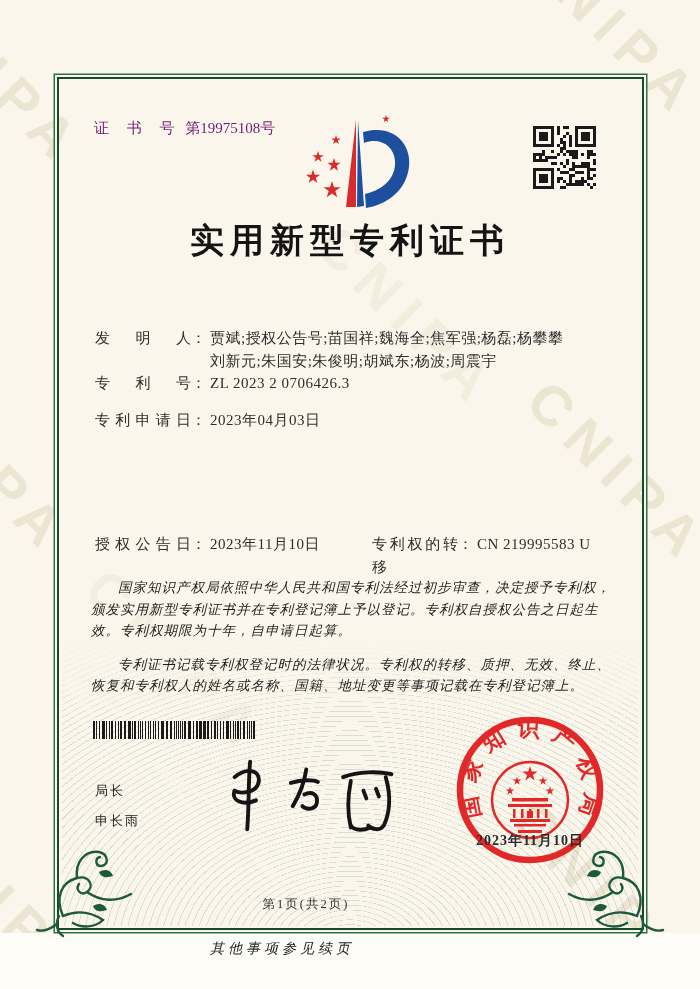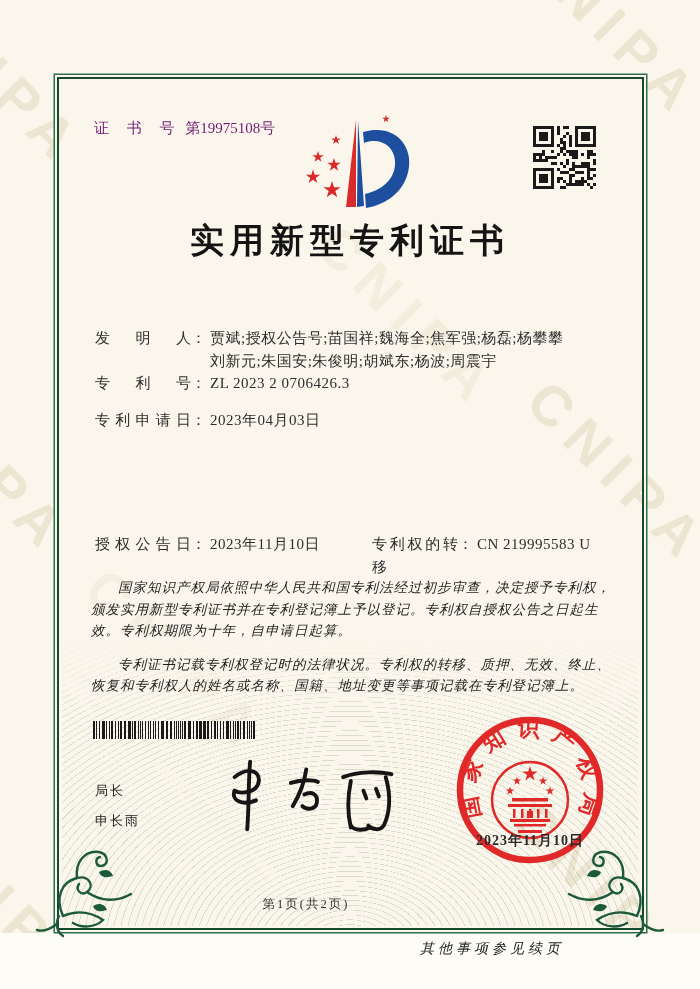--- a/index.html
+++ b/index.html
@@ -36,21 +36,21 @@
   .signer{position:absolute;left:95px;font-size:13px;font-family:"Liberation Sans",sans-serif;
       color:#222;z-index:2;letter-spacing:2px;}
   .sig{position:absolute;left:200px;top:750px;width:230px;height:92px;z-index:3;}
   .seal{position:absolute;left:452px;top:712px;width:156px;height:156px;z-index:2;opacity:0.95;}
   .seal-date{position:absolute;left:452px;top:832px;width:156px;text-align:center;
       font-size:14px;font-weight:bold;color:#2b2b2b;letter-spacing:1px;z-index:3;}
   .page-num{position:absolute;left:0;top:896px;width:612px;text-align:center;
       font-size:12.5px;letter-spacing:2px;color:#333;z-index:2;}
   .bottom-strip{position:absolute;left:0;top:933px;width:700px;height:56px;
       background:#fdfcf6;z-index:1;}
-  .continuation{position:absolute;left:0;top:940px;width:564px;text-align:right;
+  .continuation{position:absolute;left:0;top:940px;width:564px;text-align:center;
       font-size:14px;font-style:italic;letter-spacing:4px;color:#222;z-index:3;}
   .flourish{position:absolute;width:105px;height:118px;z-index:2;}
   .flourish.left{left:33px;top:820px;}
   .flourish.right{left:562px;top:820px;transform:scaleX(-1);}
 </style>
 </head>
 <body>
 
 <div class="page">
 

